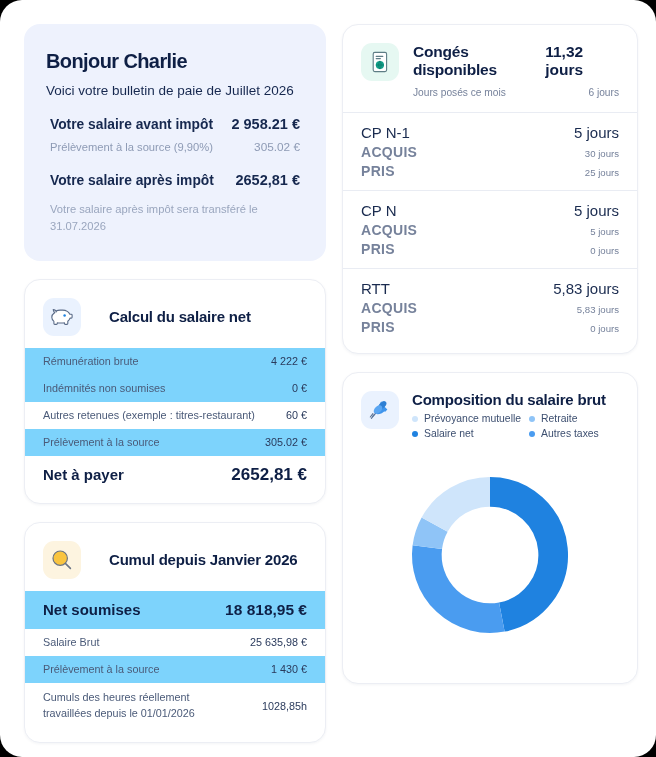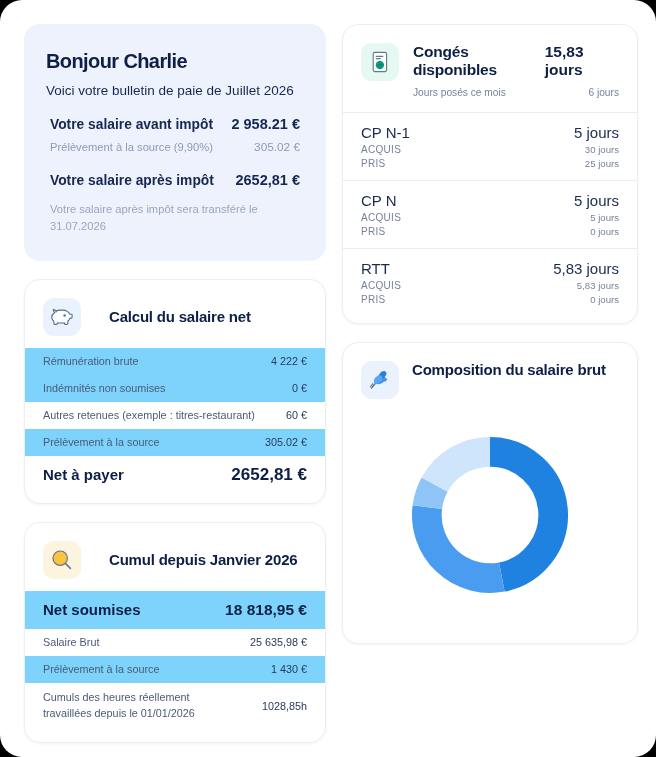--- a/index.html
+++ b/index.html
@@ -98,21 +98,21 @@
   .lh-top .n { font-size: 15.5px; font-weight: 700; color: #0e1f45; }
   .lh-bot { display: flex; justify-content: space-between; align-items: center; margin-top: 8px; }
   .lh-bot .t { font-size: 10.2px; color: #76829b; }
   .lh-bot .n { font-size: 10.2px; color: #76829b; }
 
   .lgrp { border-top: 1px solid #e9ecf3; padding: 11px 18px 11px 18px; margin: 0 0px; }
   .lgrp-top { display: flex; justify-content: space-between; align-items: baseline; }
   .lgrp-top .t { font-size: 15px; font-weight: 500; color: #1a2b4f; }
   .lgrp-top .n { font-size: 15px; font-weight: 500; color: #1a2b4f; }
   .lgrp-sub { display: flex; justify-content: space-between; align-items: baseline; margin-top: 3px; }
-  .lgrp-sub .t { font-size: 10px; color: #76829b; letter-spacing: 0.3px; }
+  .lgrp-sub .t { font-size: 14px; color: #76829b; letter-spacing: 0.3px; font-weight: bold; }
   .lgrp-sub .n { font-size: 9.6px; color: #76829b; }
 
   
   .chart-head { display: flex; gap: 13px; padding: 18px 18px 0 18px; align-items: flex-start; }
   .chart-head .txt { flex: 1; }
   .chart-head h2 { font-size: 15px; font-weight: 700; color: #0e1f45; letter-spacing: -0.2px; }
   .legend {
     margin-top: 5px;
     display: grid; grid-template-columns: 1fr 1fr; column-gap: 8px; row-gap: 4px;
   }
@@ -226,21 +226,21 @@
             <svg width="26" height="26" viewBox="0 0 26 26" fill="none">
               <rect x="6.2" y="3.4" width="13.4" height="19.2" rx="1.6" fill="#ffffff" stroke="#5e7d85" stroke-width="1.1"></rect>
               <path d="M9.2 7.4h6.6M9.2 9.6h4.2" stroke="#5e7d85" stroke-width="1.1" stroke-linecap="round"></path>
               <circle cx="12.9" cy="16.0" r="4.1" fill="#13a08a"></circle>
               <path d="M8.8 16h8.2M12.9 11.9c1.6 1.7 1.6 6.5 0 8.2M12.9 11.9c-1.6 1.7-1.6 6.5 0 8.2" stroke="#0b7a68" stroke-width=".75"></path>
             </svg>
           </span>
           <div class="txt">
             <div class="lh-top">
               <span class="t">Congés disponibles</span>
-              <span class="n">15,83 jours</span>
+              <span class="n">11,32 jours</span>
             </div>
             <div class="lh-bot">
               <span class="t">Jours posés ce mois</span>
               <span class="n">6 jours</span>
             </div>
           </div>
         </div>
 
         <div class="lgrp">
           <div class="lgrp-top">
@@ -295,20 +295,38 @@
               <path d="M14.9 3.6 L22.0 10.7 L19.6 13.1 L19.0 12.5 C17.0 14.5 14.1 15.6 11.9 15.4 L10.2 13.7 L11.9 12.0 L13.6 10.3 C13.4 8.1 14.5 5.2 16.5 3.2 L15.9 2.6 Z" transform="translate(-1.6,1.8)" fill="#3f95ec"></path>
               <path d="M13.0 12.0 L5.6 19.4" stroke="#4a6a9a" stroke-width="1.2" stroke-linecap="round"></path>
               <path d="M10.4 9.4 L16.6 15.6" stroke="#2d7fd4" stroke-width="0"></path>
               <ellipse cx="15.5" cy="8.0" rx="4.6" ry="2.9" transform="rotate(-45 15.5 8.0)" fill="#2d7fd4"></ellipse>
               <ellipse cx="11.0" cy="12.5" rx="5.1" ry="3.3" transform="rotate(-45 11.0 12.5)" fill="#5aa6f2"></ellipse>
               <path d="M7.2 17.8 L4.4 21.4 M5.9 16.6 L3.3 20.0" stroke="#5a7294" stroke-width="1.1" stroke-linecap="round"></path>
             </svg>
           </span>
           <div class="txt">
             <h2>Composition du salaire brut</h2>
+            <div class="legend">
+              <div class="lg">
+                <span class="dot" id="d0" style="background: rgb(207, 229, 251);"></span>
+                <span class="nm">Prévoyance mutuelle</span>
+              </div>
+              <div class="lg">
+                <span class="dot" id="d1" style="background: rgb(143, 196, 247);"></span>
+                <span class="nm">Retraite</span>
+              </div>
+              <div class="lg">
+                <span class="dot" id="d2" style="background: rgb(31, 130, 224);"></span>
+                <span class="nm">Salaire net</span>
+              </div>
+              <div class="lg">
+                <span class="dot" id="d3" style="background: rgb(74, 156, 240);"></span>
+                <span class="nm">Autres taxes</span>
+              </div>
+            </div>
           </div>
         </div>
 
         <div class="donut-wrap">
           <svg id="donut" width="176" height="176" viewBox="0 0 176 176">
               <path d="M 88 24.82 A 63.18 63.18 0 0 1 99.83875145552611 150.06090850103854" stroke="#1f82e0" stroke-width="29.64" fill="none"></path>
               <path d="M 99.83875145552611 150.06090850103854 A 63.18 63.18 0 0 1 25.31819317095129 80.08144630340729" stroke="#4a9cf0" stroke-width="29.64" fill="none"></path>
               <path d="M 25.31819317095129 80.08144630340729 A 63.18 63.18 0 0 1 32.63494395482869 57.56280287025365" stroke="#8fc4f7" stroke-width="29.64" fill="none"></path>
               <path d="M 32.63494395482869 57.56280287025365 A 63.18 63.18 0 0 1 87.99999999999999 24.82" stroke="#cfe5fb" stroke-width="29.64" fill="none"></path>
             </svg>

